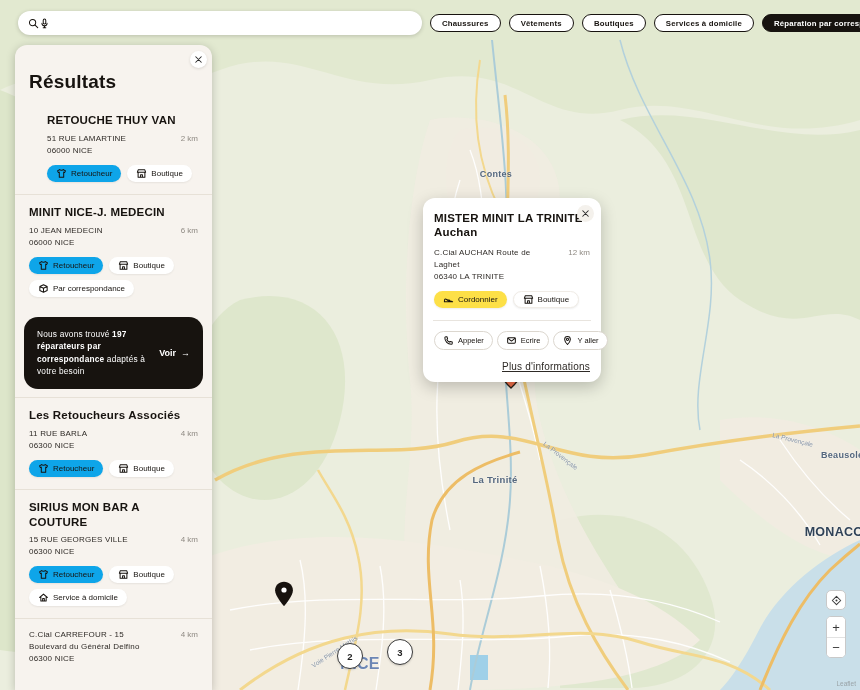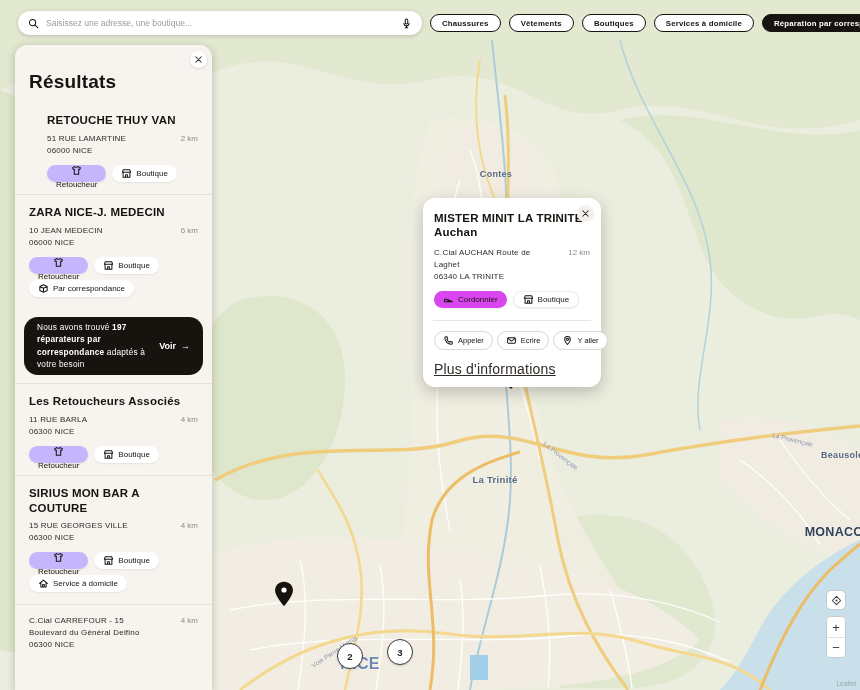--- a/index.html
+++ b/index.html
@@ -53,23 +53,23 @@
   .panel-title { font-size:19px; font-weight:bold; letter-spacing:.2px; margin:26px 14px 10px; color:#17130f; }
   .result { padding:10px 14px 12px; border-top:1px solid #e7e1d7; cursor:pointer; }
   .result:first-of-type { border-top:none;padding-left:32px; }
   .r-title { font-size:11.5px; font-weight:bold; line-height:1.3; letter-spacing:.2px; margin-bottom:5px; }
   .r-meta { display:flex; justify-content:space-between; align-items:flex-start; }
   .r-addr { font-size:8px; color:#2e2a26; line-height:1.5; letter-spacing:.2px; max-width:128px; }
   .r-dist { font-size:8px; color:#8f8a83; white-space:nowrap; padding-top:1px; }
   .r-tags { margin-top:8px; display:flex; flex-wrap:wrap; gap:6px; }
   .tag { display:inline-flex; align-items:center; gap:4px; height:17px; padding:0 9px; border-radius:9px;
     font-size:8px; color:#17130f; background:#fff; box-shadow:0 1px 2px rgba(0,0,0,.07); white-space:nowrap; }
-  .tag.retoucheur { background:#c4b5fd;flex-direction:column; }
-  .tag.cordonnier { background:#d946ef; }
-  .promo { margin:8px 9px; background:#17130f; color:#fff; border-radius:14px; padding:4px 13px;
+  .tag.retoucheur { background:#0ea5e9; }
+  .tag.cordonnier { background:#fde047; }
+  .promo { margin:8px 9px; background:#17130f; color:#fff; border-radius:14px; padding:11px 13px;
     display:flex; align-items:center; gap:10px; cursor:pointer; }
   .promo-text { font-size:8.3px; line-height:1.5; flex:1; letter-spacing:.2px; }
   .promo-text b { font-weight:bold; }
   .promo-cta { font-size:9px; font-weight:bold; white-space:nowrap; display:flex; align-items:center;
     gap:5px; color:#fff; background:none; border:none; cursor:pointer; font-family:inherit; }
   
   .popup { position:absolute; left:423px; top:198px; width:178px; background:#fff; border-radius:12px;
     box-shadow:0 5px 16px rgba(0,0,0,.22); padding:13px 11px 10px; z-index:4; }
   .popup-close { position:absolute; top:7px; right:7px; width:17px; height:17px; border-radius:50%;
     background:#f4f1ec; border:none; display:flex; align-items:center; justify-content:center;
@@ -79,21 +79,21 @@
   .p-meta { display:flex; justify-content:space-between; align-items:flex-start; }
   .p-addr { font-size:8px; color:#2e2a26; line-height:1.5; letter-spacing:.2px; max-width:118px; }
   .p-dist { font-size:8px; color:#8f8a83; white-space:nowrap; padding-top:1px; }
   .p-tags { margin-top:8px; display:flex; gap:6px; flex-wrap:wrap; }
   .p-tags .tag.boutique { border:1px solid #f0ece6; }
   .p-divider { border:none; border-top:1px solid #e8e4de; margin:12px -1px 10px; }
   .p-actions { display:flex; gap:4px; justify-content:space-between; }
   .action-btn { height:19px; border-radius:10px; border:1px solid #dcd7cf; background:#fff; font-size:7.5px;
     display:inline-flex; align-items:center; gap:4px; padding:0 8px; color:#17130f; cursor:pointer;
     font-family:inherit; white-space:nowrap; }
-  .p-more { display:block; text-align:left; font-size:14px; margin-top:11px; text-decoration:underline;
+  .p-more { display:block; text-align:right; font-size:10px; margin-top:11px; text-decoration:underline;
     color:#2e2a26; letter-spacing:.2px; cursor:pointer; }
 </style>
 </head>
 <body>
 
 <div class="map">
   <svg class="bg" width="860" height="690" viewBox="0 0 860 690">
     <rect width="860" height="690" fill="#ebeede"></rect>
     <path d="M0,0 H860 V120 C760,150 700,90 620,110 C540,130 520,60 430,80 C340,100 300,40 220,70 C140,100 60,60 0,90 Z" fill="#e2e9d0"></path>
     <path d="M0,90 C80,120 140,200 120,300 C100,400 160,480 140,560 C120,640 60,660 0,650 Z" fill="#dde6ca"></path>
@@ -175,21 +175,20 @@
   <div class="attribution">Leaflet</div>
 </div>
 
 <div class="searchbar">
   <span class="icon">
       <svg width="11" height="11" viewBox="0 0 12 12" fill="none" stroke="currentColor" stroke-width="1.1" stroke-linecap="round" stroke-linejoin="round">
         <circle cx="5" cy="5" r="3.4"></circle>
         <path d="M7.7 7.7 L10.6 10.6"></path>
       </svg>
     </span>
-  <input type="text" placeholder="Saisissez une adresse, une boutique..." style="">
   <span class="icon">
       <svg width="11" height="11" viewBox="0 0 12 12" fill="none" stroke="currentColor" stroke-width="1.1" stroke-linecap="round" stroke-linejoin="round">
         <rect x="4.6" y="1.2" width="2.8" height="5.4" rx="1.4"></rect>
         <path d="M3.2 5.6 a2.8 2.8 0 0 0 5.6 0 M6 8.4 V10.4 M4.6 10.7 h2.8"></path>
       </svg>
     </span>
 </div>
 <div class="chips" id="filter-chips">
     <button class="chip">Chaussures</button>
     <button class="chip">Vêtements</button>
@@ -230,21 +229,21 @@
             <span class="icon">
               <svg width="11" height="11" viewBox="0 0 12 12" fill="none" stroke="currentColor" stroke-width="1.1" stroke-linecap="round" stroke-linejoin="round">
                 <path d="M2.3 5 V10 H9.7 V5 M1.5 4.6 L2.4 2 H9.6 L10.5 4.6 Z M5 10 V7.4 H7 V10"></path>
               </svg>
             </span>
             <span>Boutique</span>
           </span>
         </div>
       </div>
       <div class="result">
-        <div class="r-title">ZARA NICE-J. MEDECIN</div>
+        <div class="r-title">MINIT NICE-J. MEDECIN</div>
         <div class="r-meta">
           <div class="r-addr">
             <div>10 JEAN MEDECIN</div>
             <div>06000 NICE</div>
           </div>
           <div class="r-dist">6 km</div>
         </div>
         <div class="r-tags">
           <span class="tag retoucheur">
             <span class="icon">

